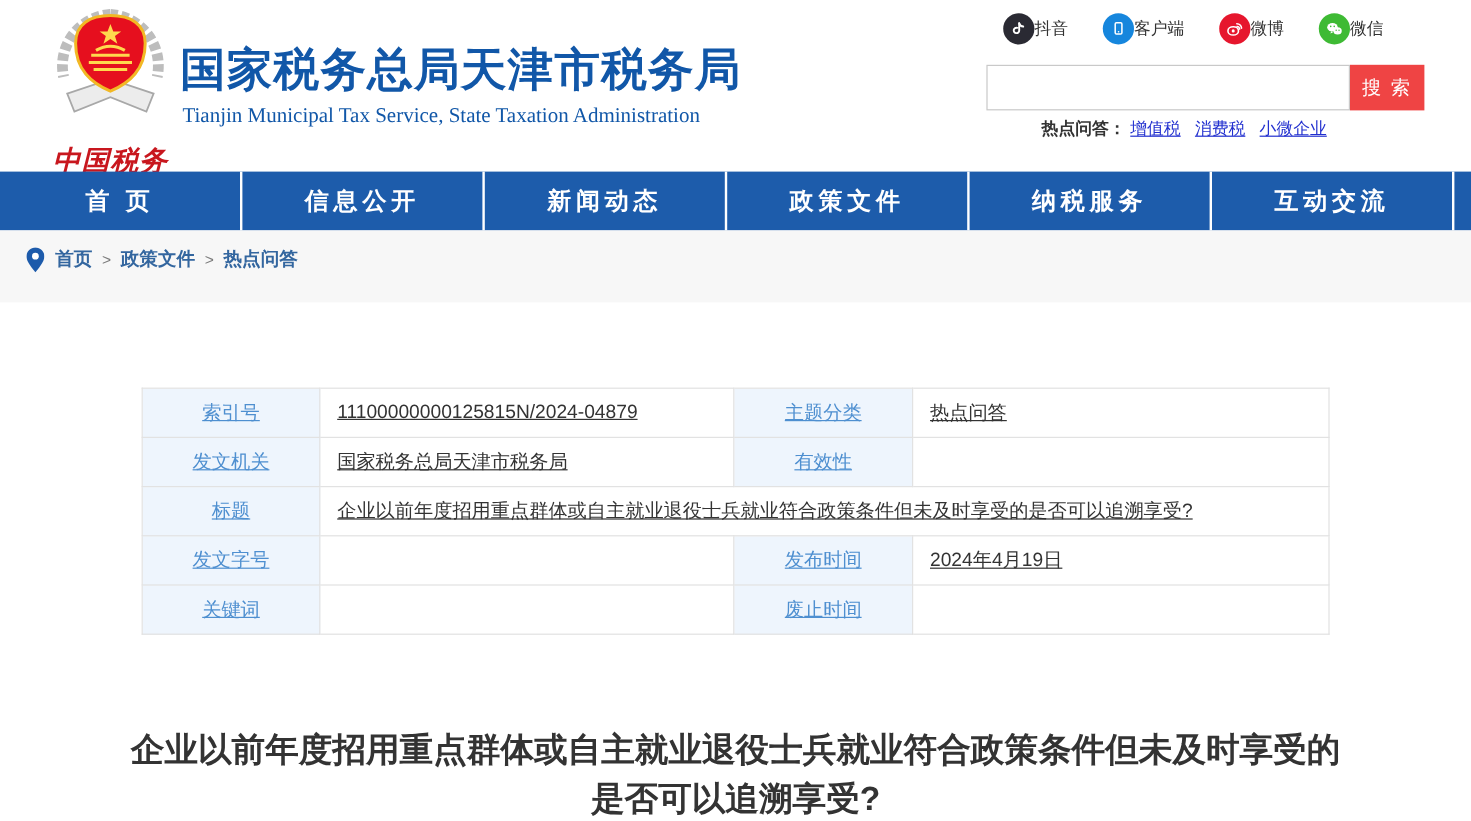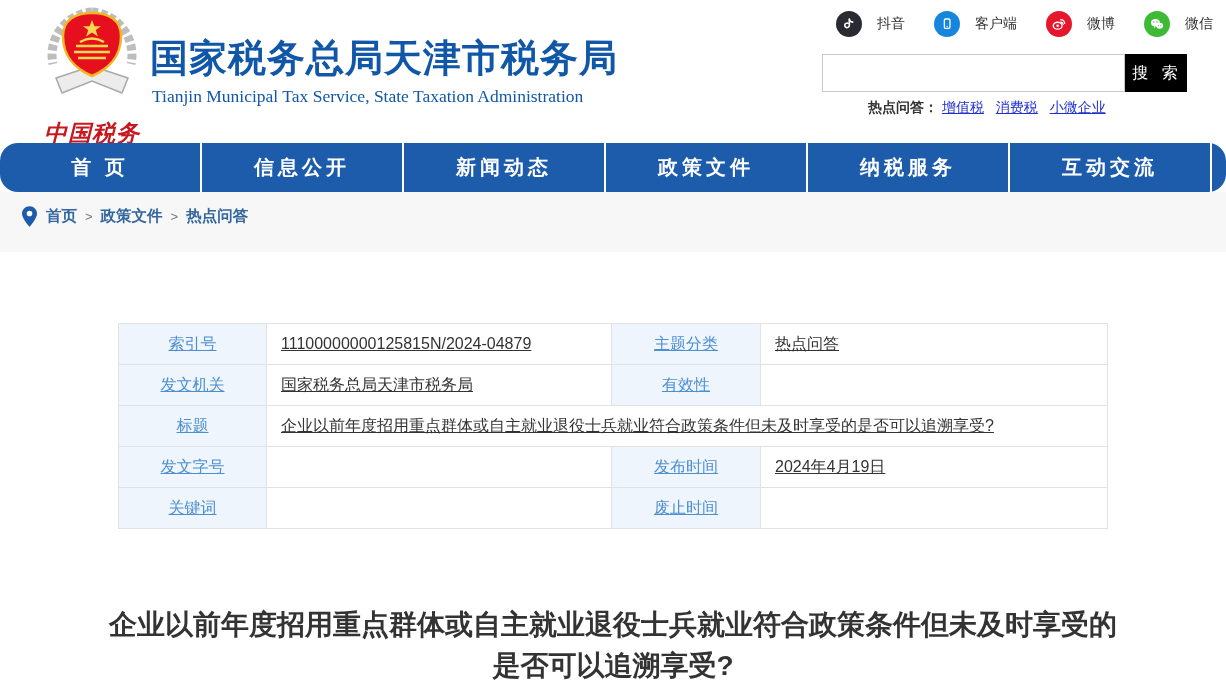--- a/index.html
+++ b/index.html
@@ -11,36 +11,36 @@
   .header { position:absolute; left:0; top:0; width:1226px; height:143px; background:#fff; }
   .logo { position:absolute; left:36px; top:6px; width:112px; text-align:center; }
   .logo-cal { font-family:"Liberation Serif","DejaVu Serif",serif; font-style:italic; font-weight:bold;
               color:#c8171e; font-size:23px; letter-spacing:1px; margin-top:12px; }
   .site-title { position:absolute; left:150px; top:33px; font-size:38px; font-weight:bold;
                 color:#1157a8; letter-spacing:1px; white-space:nowrap; }
   .site-subtitle { position:absolute; left:152px; top:86px; font-size:17.5px; color:#1157a8;
                    font-family:"Liberation Serif","DejaVu Serif",serif; white-space:nowrap; }
 
   .social { position:absolute; left:836px; top:11px; display:flex; align-items:center; gap:29px; }
-  .social-item { display:flex; align-items:center; gap:15px; cursor:pointer; }
+  .social-item { display:flex; align-items:center; gap:0; cursor:pointer; }
   .social-item .badge { width:26px; height:26px; border-radius:50%; display:flex;
                         align-items:center; justify-content:center; flex:0 0 auto; }
   .social-item .lbl { font-size:14px; color:#333; }
 
   .search-input { position:absolute; left:822px; top:54px; width:303px; height:38px;
                   border:1px solid #c9c9c9; background:#fff; font-size:15px; padding:0 10px; outline:none; }
-  .search-btn { position:absolute; left:1125px; top:54px; width:62px; height:38px; background:#000000;
+  .search-btn { position:absolute; left:1125px; top:54px; width:62px; height:38px; background:#ef4444;
                 color:#fff; border:none; font-size:16px; letter-spacing:2px; cursor:pointer;
-                font-family:Liberation Mono, monospace; }
+                font-family:Liberation Serif, serif; }
   .hotwords { position:absolute; left:868px; top:99px; font-size:14px; color:#333; white-space:nowrap; }
   .hotwords .hw-label { font-weight:bold; color:#333; }
   .hotwords a { color:#2230cf; text-decoration:underline; margin-right:8px; cursor:pointer; font-size:14px; }
 
   
-  .nav { position:absolute; left:0; top:143px; width:1226px; height:49px; background:#1d5cab; display:flex;border-radius:18px; }
+  .nav { position:absolute; left:0; top:143px; width:1226px; height:49px; background:#1d5cab; display:flex; }
   .nav-item { width:202px; height:49px; display:flex; align-items:center; justify-content:center;
               color:#fff; font-size:20px; font-weight:bold; letter-spacing:4px;
               border-right:2px solid #fff; cursor:pointer; }
   .nav-item:last-child { border-right:2px solid #fff; }
 
   
   .crumb-strip { position:absolute; left:0; top:192px; width:1226px; height:60px; background:#f7f7f7; }
   .crumb { position:absolute; left:22px; top:14px; display:flex; align-items:center; font-size:15.5px; }
   .crumb .pin { margin-right:9px; display:flex; align-items:center; }
   .crumb a, .crumb .cur { color:#33669f; text-decoration:none; cursor:pointer;font-weight:bold; }

